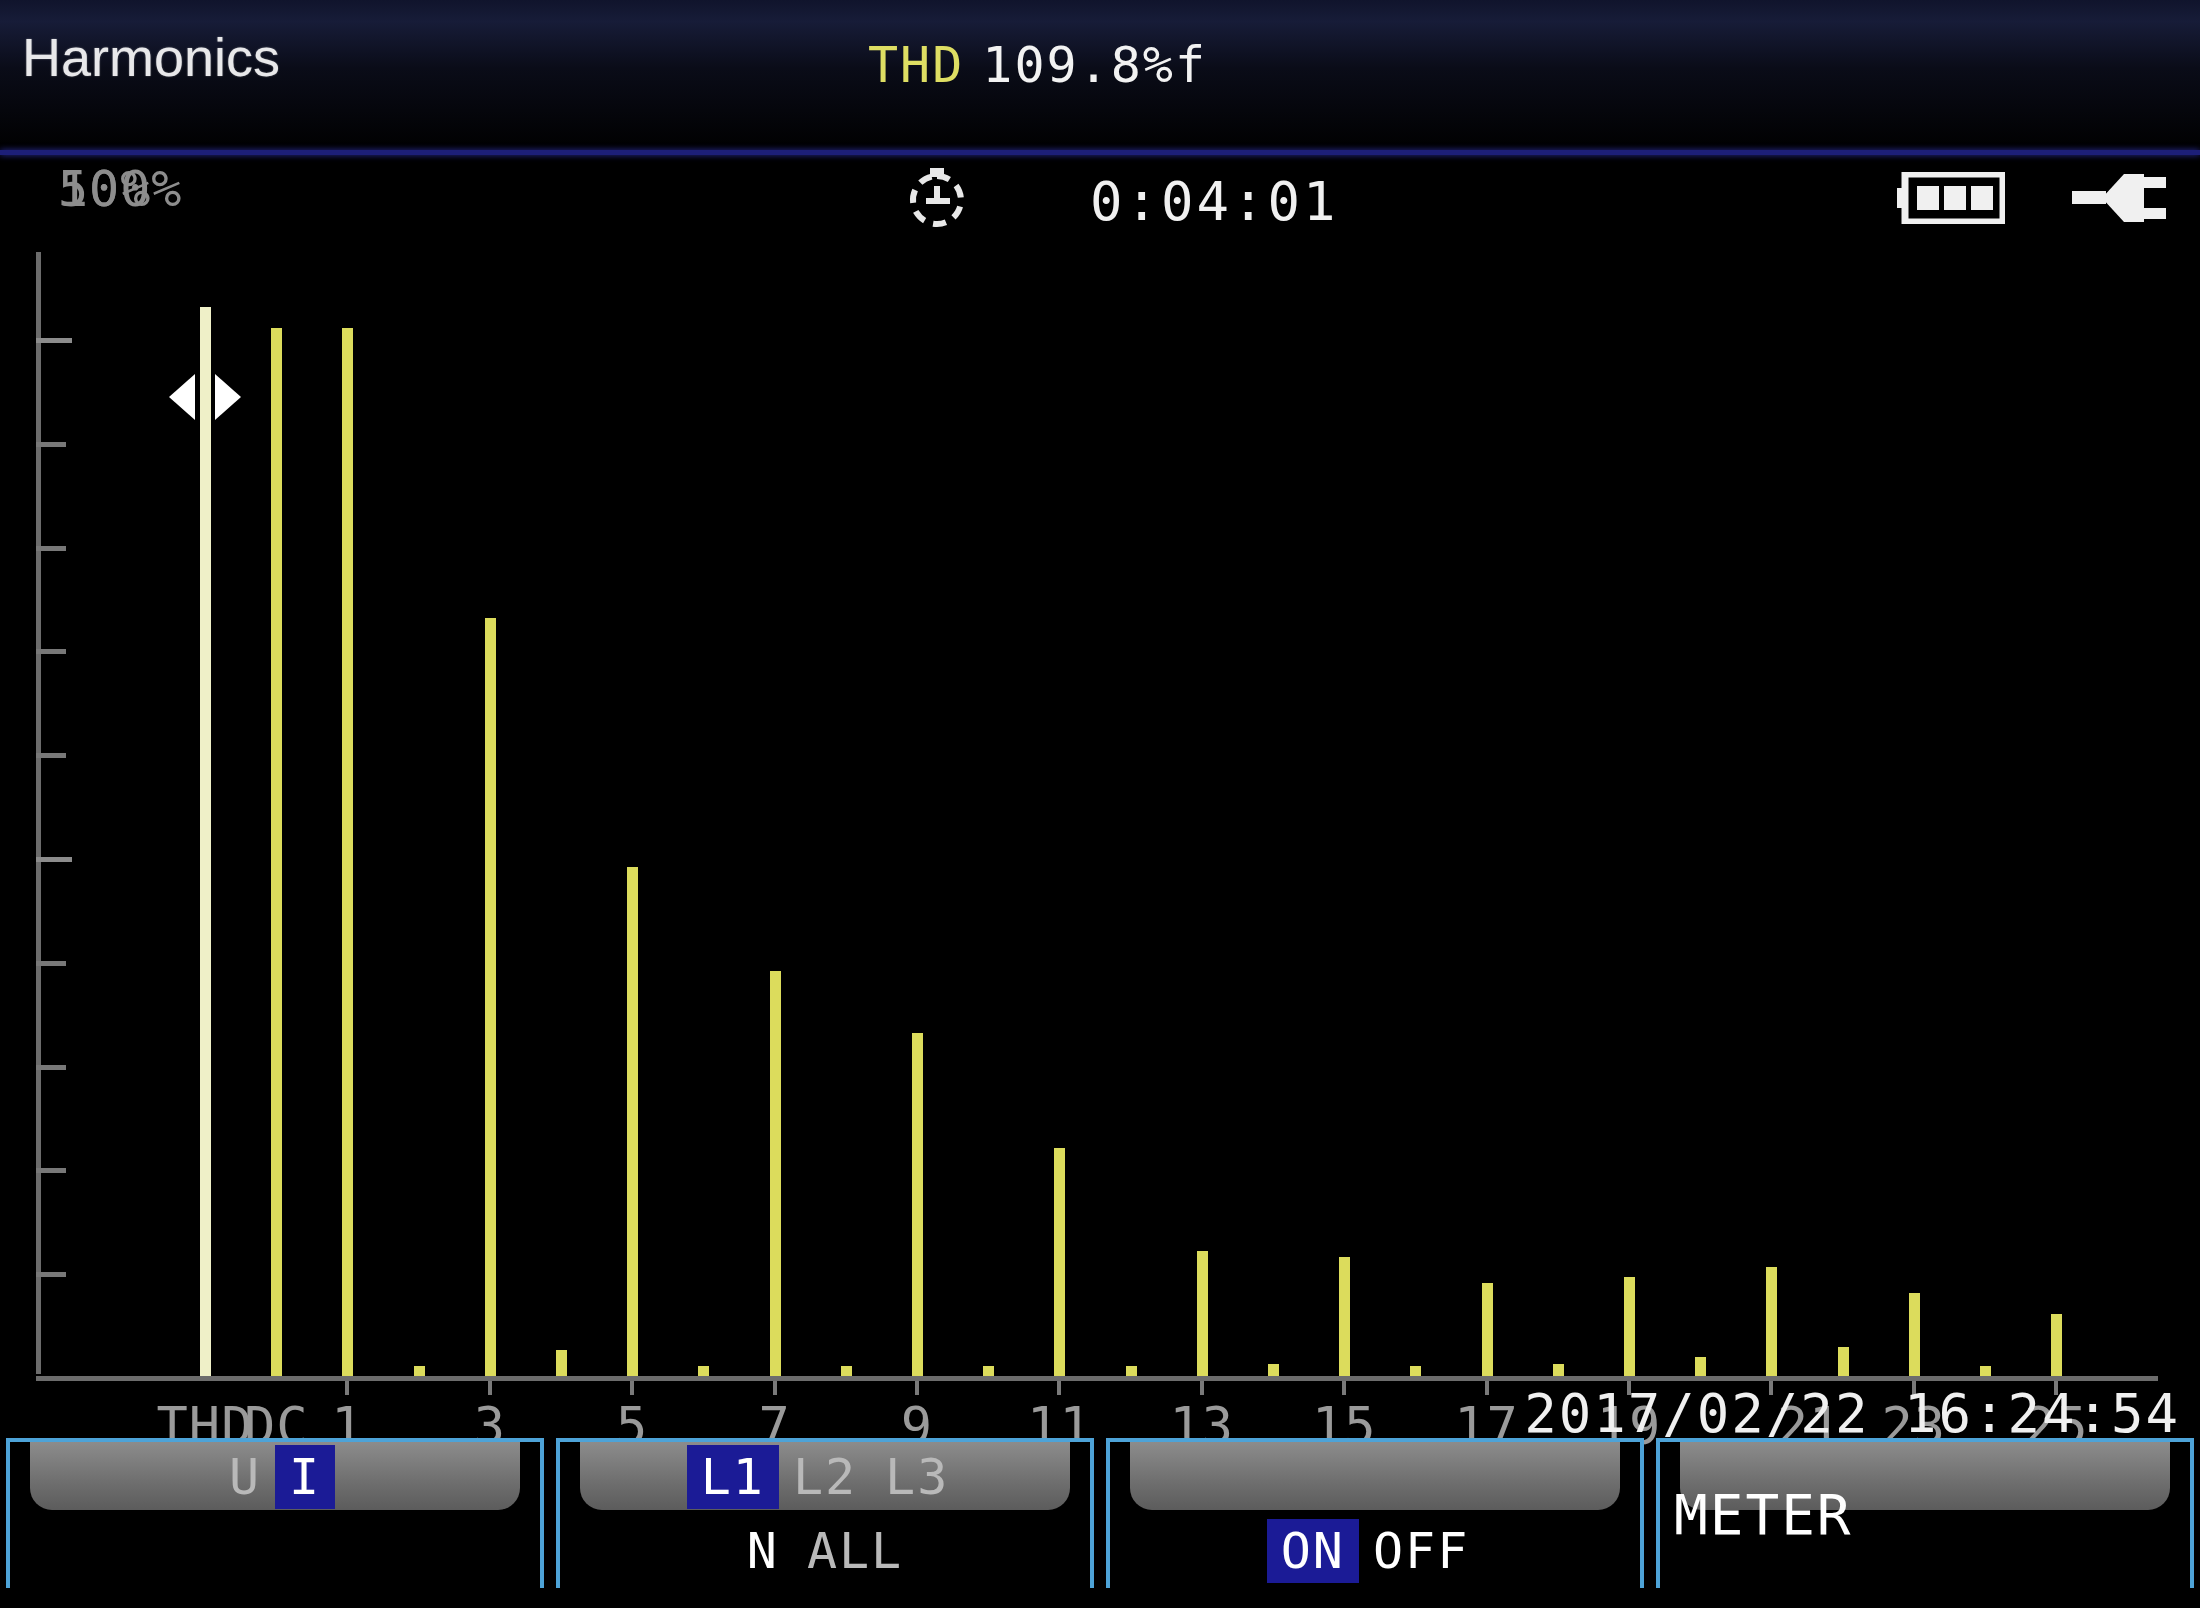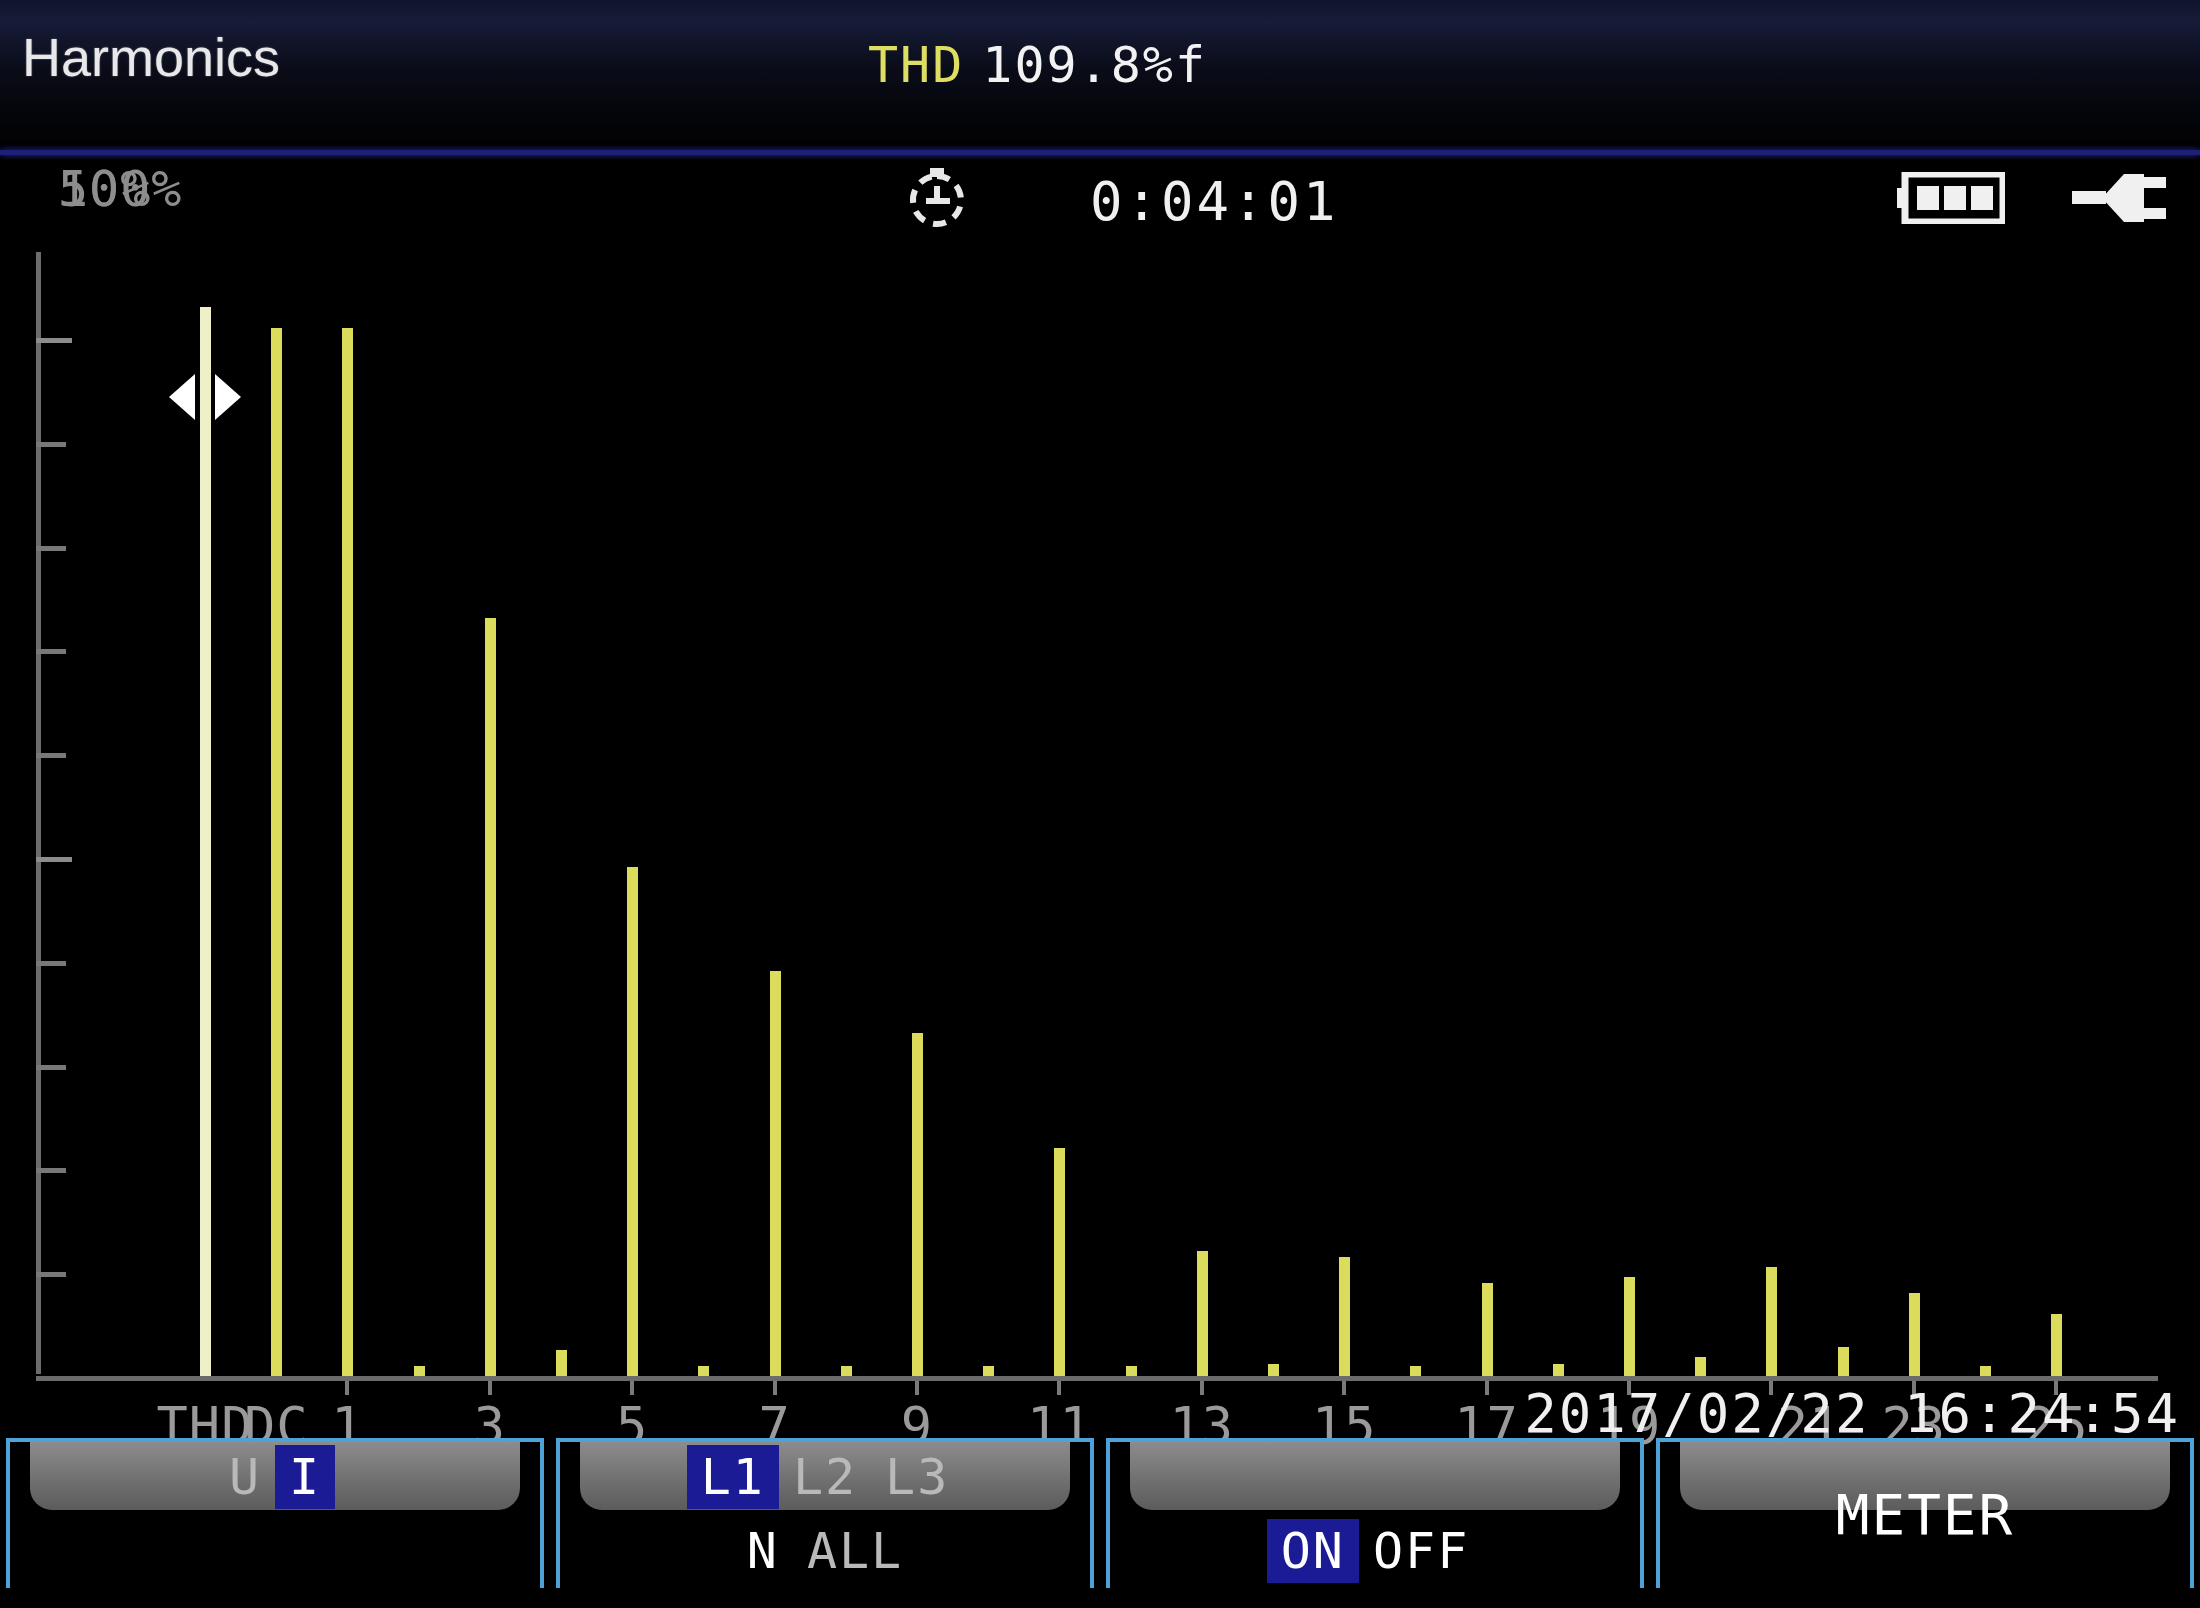--- a/index.html
+++ b/index.html
@@ -63,21 +63,21 @@
   .skey-top{position:absolute;left:0;right:0;top:4px;height:62px;display:flex;
     align-items:center;justify-content:center;gap:0px;z-index:3;}
   .skey-bot{position:absolute;left:0;right:0;top:70px;height:78px;display:flex;
     align-items:center;justify-content:center;gap:0px;z-index:3;}
   .seg{font-family:"DejaVu Sans Mono",monospace;font-size:50px;letter-spacing:2px;
     padding:2px 14px;color:#b9b9b9;white-space:nowrap;line-height:60px;}
   .seg.on{background:#1b1b96;color:#ffffff;}
   .seg.lit{color:#ffffff;}
   .seg.big{font-size:56px;color:#ffffff;}
   .skey-single{position:absolute;left:0;right:0;top:0;bottom:0;display:flex;
-    align-items:center;justify-content:center;z-index:3;}
+    align-items:center;justify-content:flex-start;z-index:3;}
 </style>
 </head>
 <body>
 
 <div id="screen">
 
   <div id="titlebar">
     <div id="title-text">Harmonics</div>
     <div id="thd-group">
       <span id="thd-label">THD</span><span id="thd-value">109.8%f</span>

